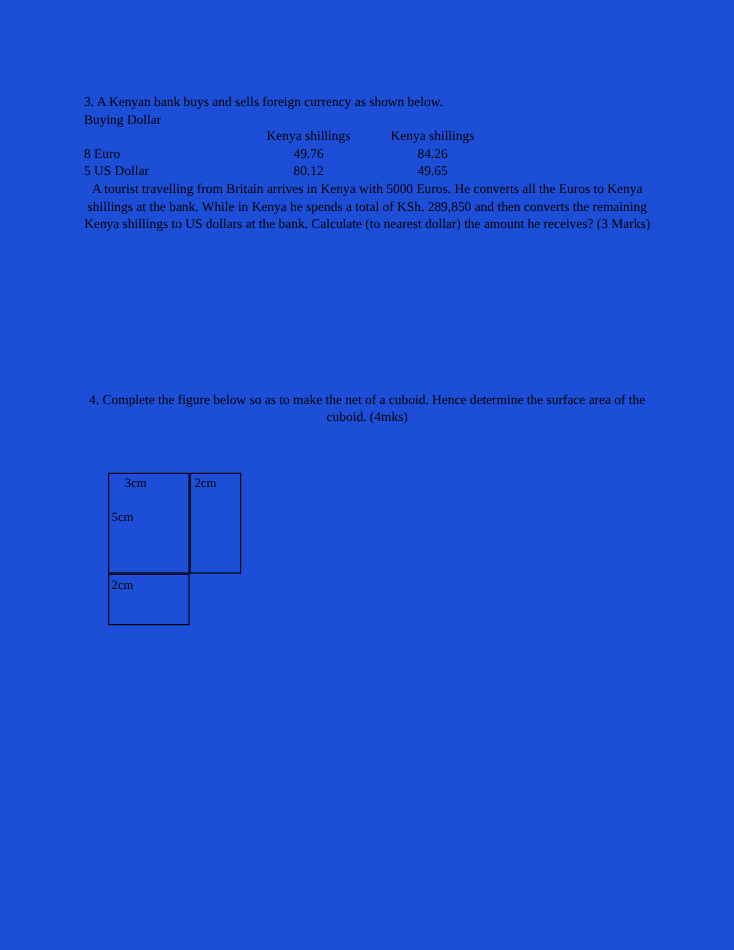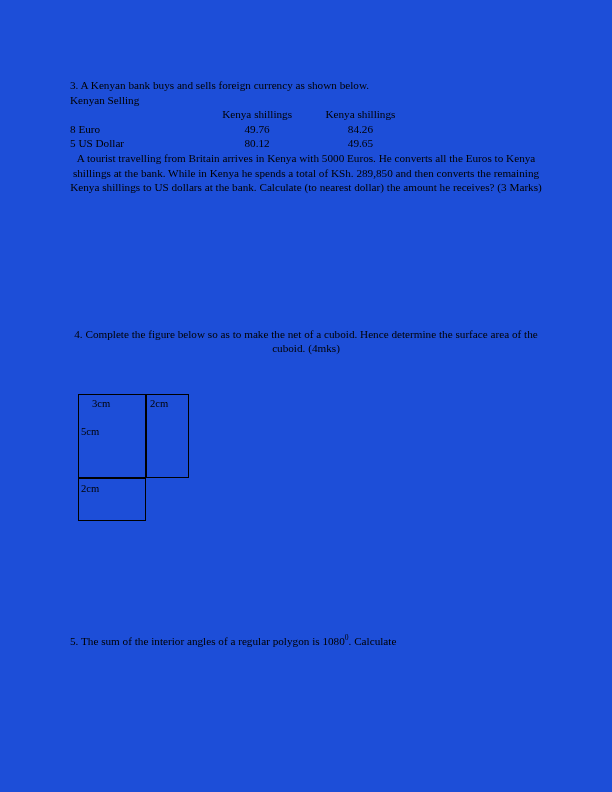--- a/index.html
+++ b/index.html
@@ -56,21 +56,21 @@
   .spacer-3 { height: 112px; }
 
   
   .figure-wrap {
     position: relative;
     width: 478px;
     height: 140px;
   }
   .fig {
     position: absolute;
-    left: 8px;
+    left: 20px;
     top: 12px;
     width: 120px;
     height: 124px;
   }
   .rect {
     position: absolute;
     box-sizing: border-box;
     border: 1.6px solid #000000;
     background: transparent;
   }
@@ -112,21 +112,21 @@
   }
 </style>
 </head>
 <body>
 
 <div class="page">
   <div class="content">
 
     <div class="q-block">
       <div class="q-line">3. A Kenyan bank buys and sells foreign currency as shown below.</div>
-      <div class="q-line">Kenyan Selling</div>
+      <div class="q-line">Buying Dollar</div>
 
       <table class="rate-table">
         <tbody>
             <tr>
           <th class="col-label"></th>
           <th class="col-buy">Kenya shillings</th>
           <th class="col-sell">Kenya shillings</th>
         </tr>
         <tr>
           <td class="col-label">8 Euro</td>
@@ -160,17 +160,16 @@
           <div class="lbl lbl-2cm-top">2cm</div>
           <div class="lbl lbl-5cm">5cm</div>
           <div class="lbl lbl-2cm-bottom">2cm</div>
         </div>
       </div>
     </div>
 
     <div class="spacer-3"></div>
 
     <div class="q-block">
-      <div class="q-line"><span>5. The sum of the interior angles of a regular polygon is 1080</span><sup>0</sup><span>. Calculate</span></div>
     </div>
 
   </div>
 </div>
 
 </body></html>

